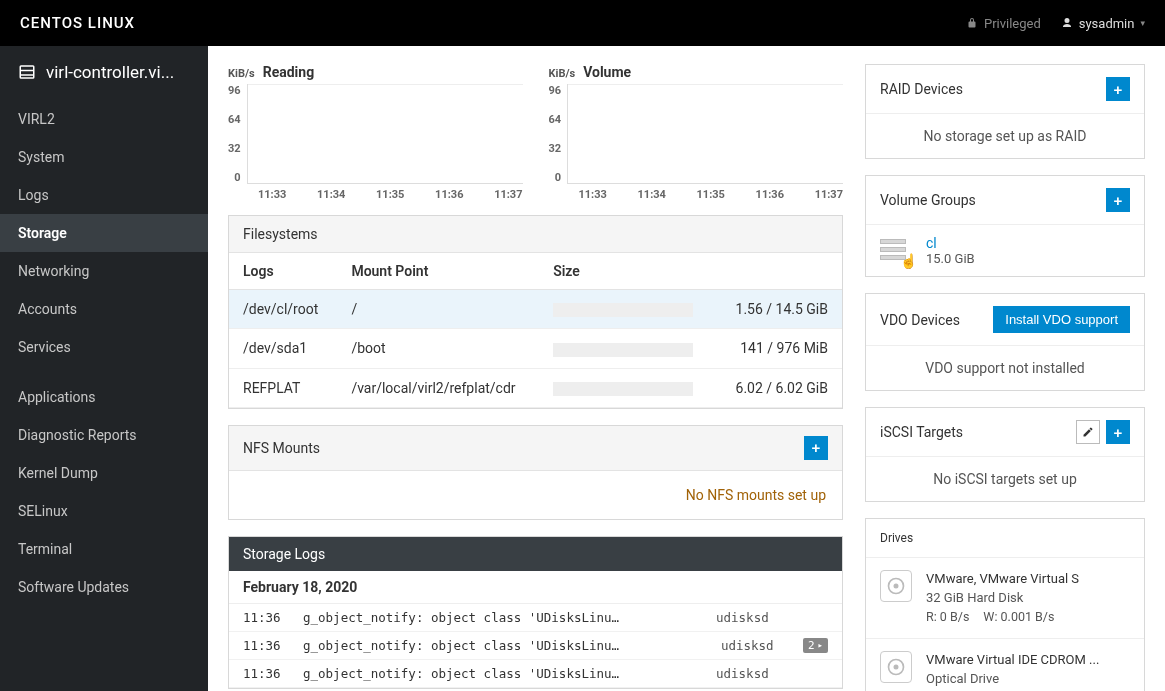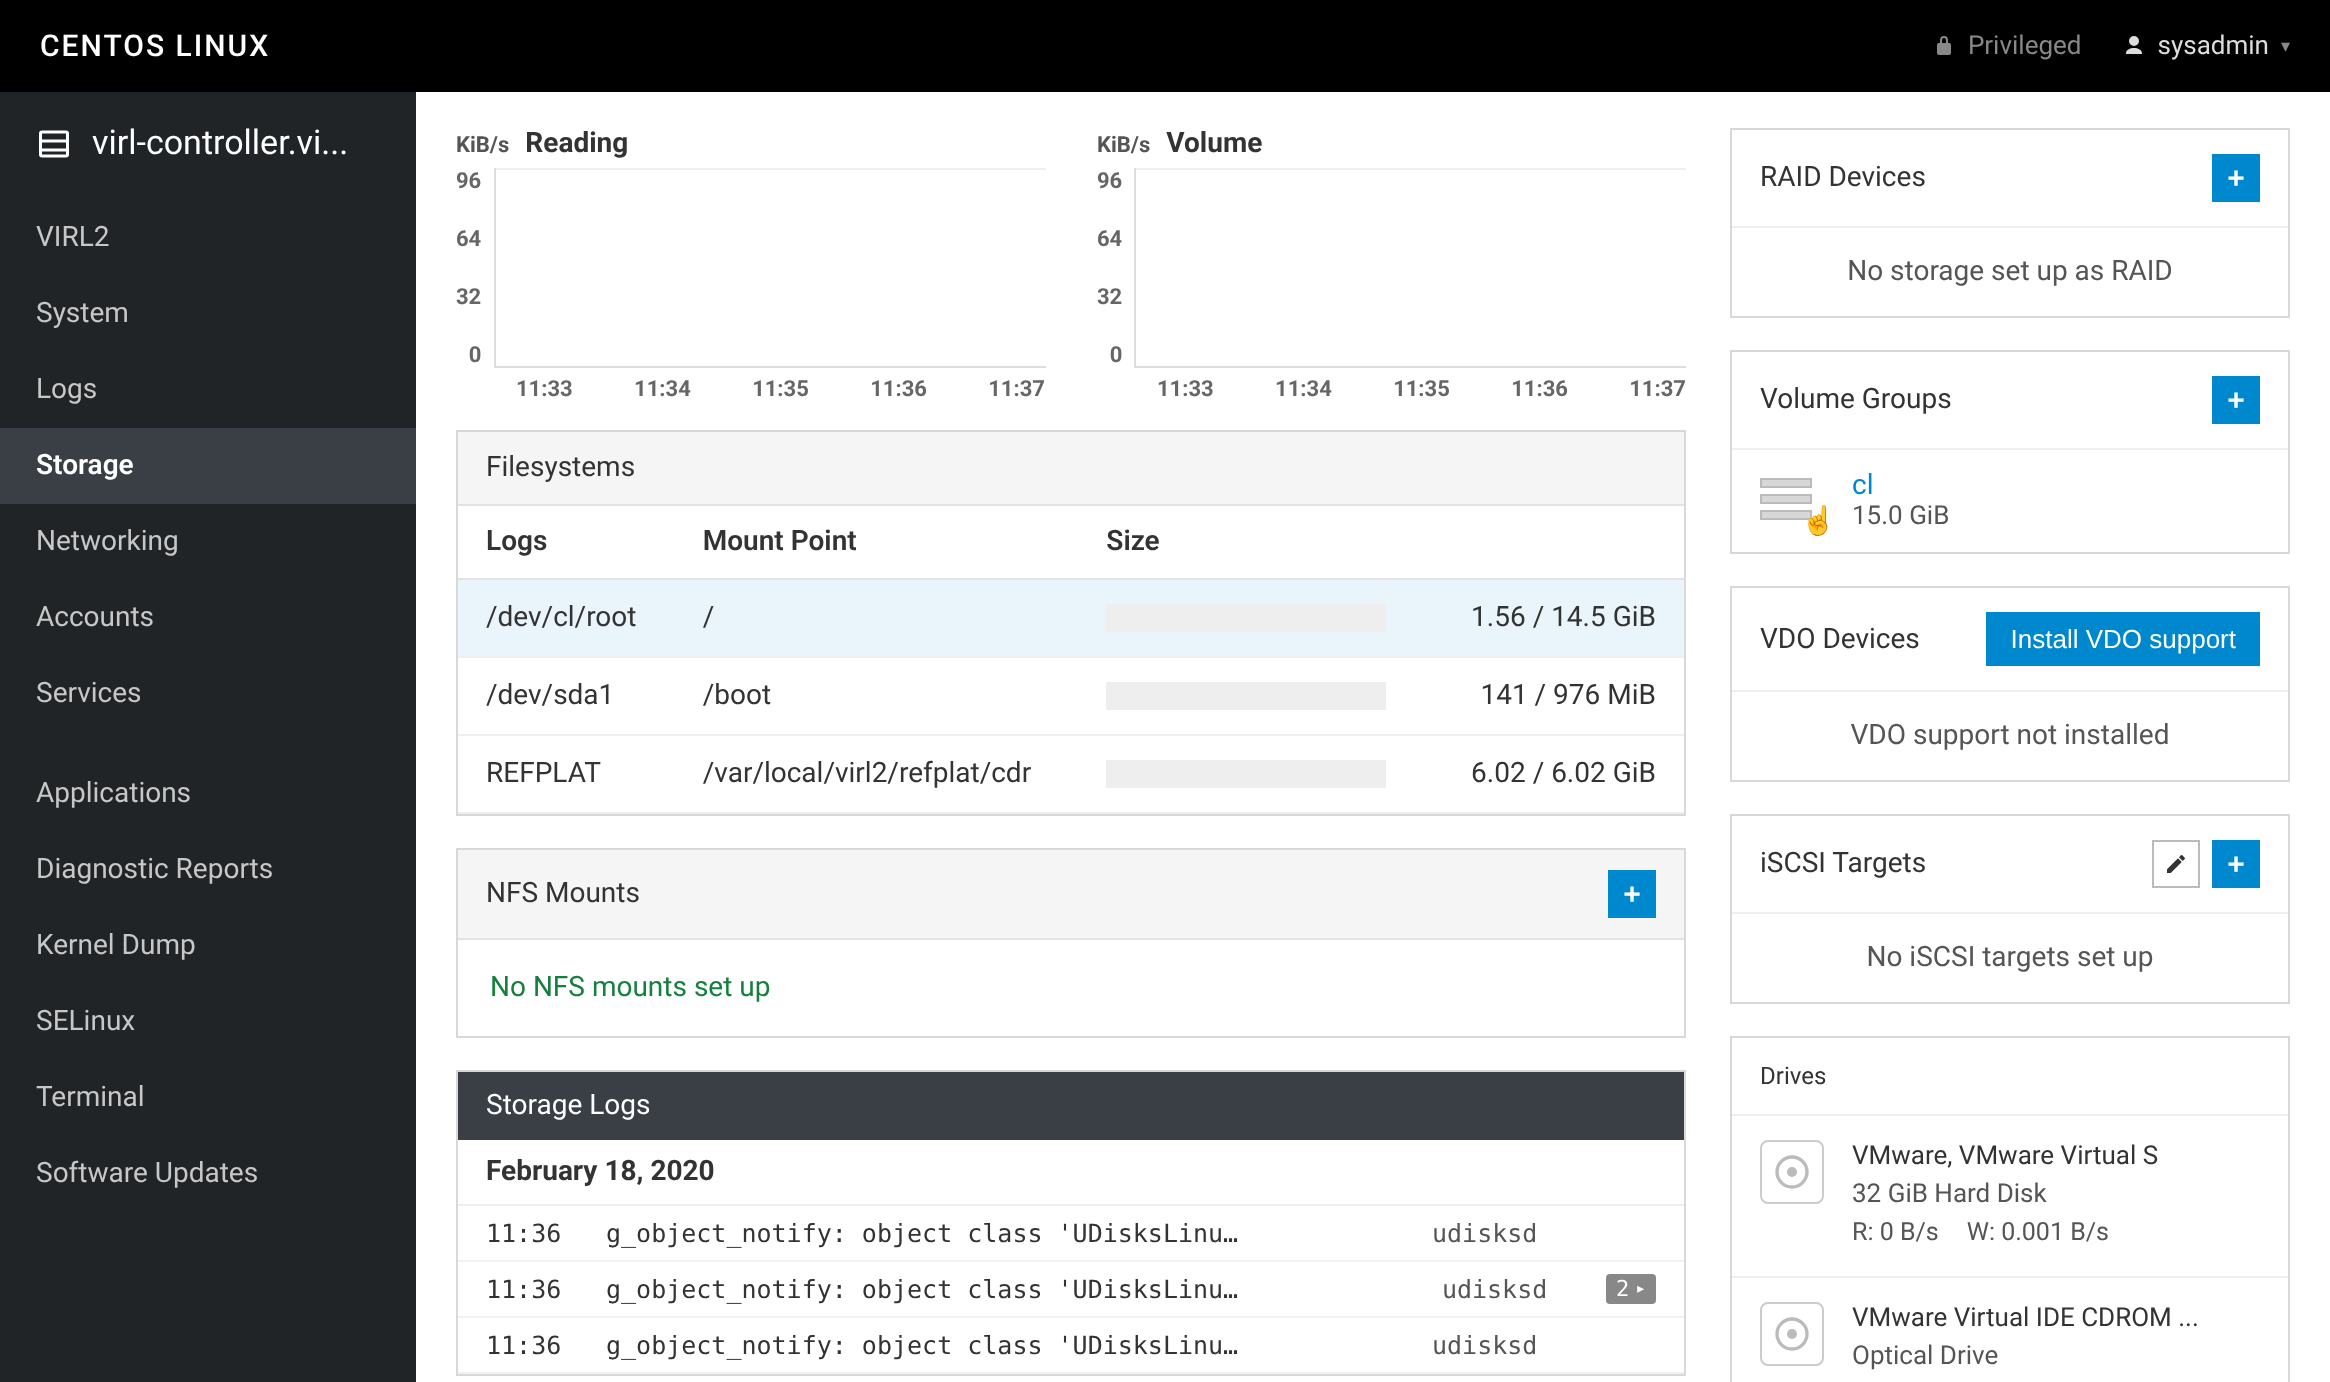--- a/index.html
+++ b/index.html
@@ -38,21 +38,21 @@
 .chart-yaxis { display: flex; flex-direction: column; justify-content: space-between; font-size: 11px; color: #666; text-align: right; padding-right: 6px; height: 100px; }
 .chart-plot { flex: 1; height: 100px; border: 1px solid #ddd; border-top: none; border-right: none; background: linear-gradient(to top, transparent, transparent); position: relative; }
 .chart-plot::before { content:''; position:absolute; left:0; right:0; top:0; height:1px; background:#eee;}
 .chart-xaxis { display: flex; justify-content: space-between; font-size: 11px; color: #666; padding-left: 30px; margin-top: 4px; }
 
 
 .panel { border: 1px solid #d8d8d8; margin-bottom: 16px; }
 .panel-head { padding: 10px 14px; background: #f5f5f5; border-bottom: 1px solid #e3e3e3; display: flex; align-items: center; }
 .panel-head .title { font-size: 14px; color: #333; }
 .panel-head .grow { flex:1; }
-.panel-empty { padding: 16px; text-align: left; color: #15803d; font-size: 14px; }
+.panel-empty { padding: 16px; text-align: right; color: #a16207; font-size: 14px; }
 
 .btn-add { width: 24px; height: 24px; background: #0088ce; color: #fff; border: none; display: inline-flex; align-items: center; justify-content: center; cursor: pointer; font-size: 15px; font-weight:bold; }
 .btn-edit { width: 24px; height: 24px; background: #fff; color: #333; border: 1px solid #bbb; display: inline-flex; align-items: center; justify-content: center; cursor: pointer; font-size: 12px; margin-right:6px;}
 .btn-primary { background: #0088ce; color: #fff; border: none; padding: 6px 12px; font-size: 13px; cursor: pointer; }
 
 
 .fs-table { width: 100%; border-collapse: collapse; }
 .fs-table th { text-align: left; padding: 10px 14px; font-weight: 600; font-size: 14px; border-bottom: 1px solid #e3e3e3; }
 .fs-table td { padding: 11px 14px; font-size: 14px; border-bottom: 1px solid #eee; }
 .fs-table tr.hl { background: #eaf4fb; }

